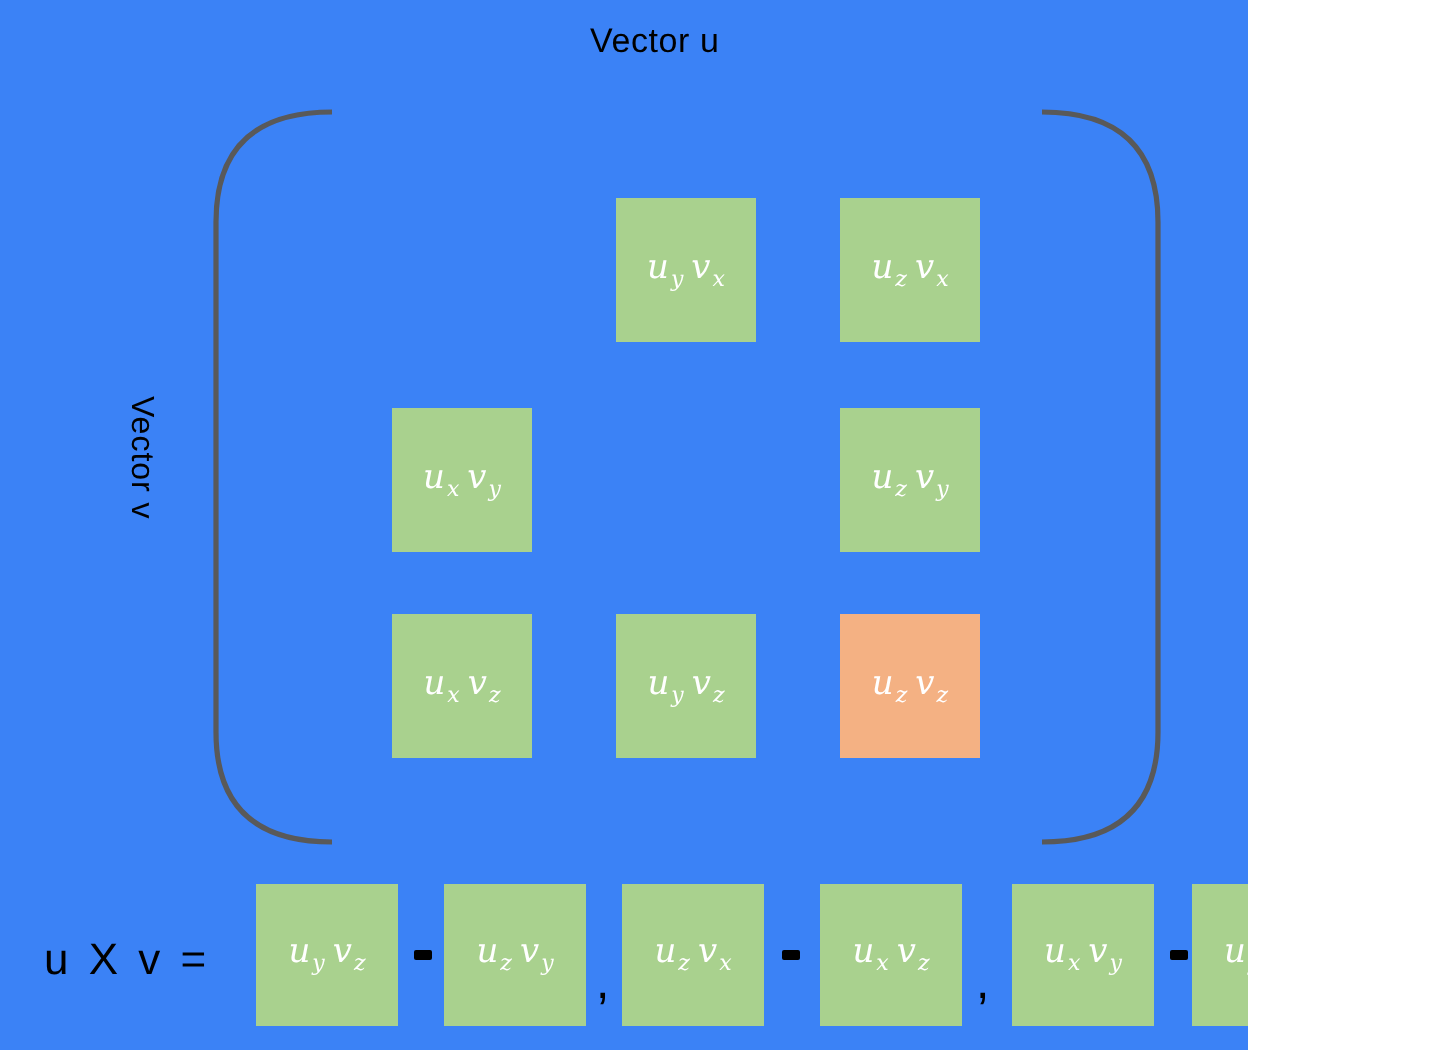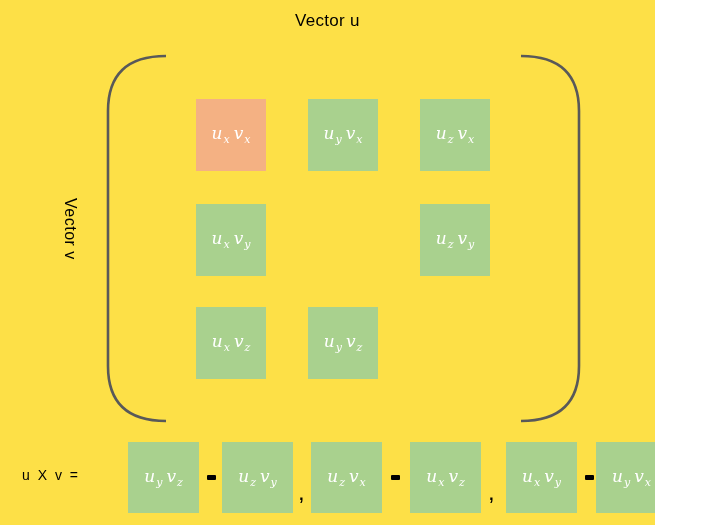--- a/index.html
+++ b/index.html
@@ -1,19 +1,19 @@
 <!DOCTYPE html>
 <html style="--green: #A9D18E; --orange: #F4B183; --bracket: #595959; --math_text: #FFFFFF;"><head>
 <meta charset="utf-8">
 <style>
   html, body { margin: 0; padding: 0; background: #ffffff; }
   .canvas {
-    position: relative; width: 655px; height: 525px;
-    background: #fde047; overflow: hidden;
-    font-family: "Liberation Sans", sans-serif; color: #000;
+    position: relative; width: 593px; height: 525px;
+    background: #3b82f6; overflow: hidden;
+    font-family: "Liberation Sans", sans-serif; color: #000; padding-left: 31px;
   }
   .title {
     position: absolute; left: 295px; top: 11px;
     font-size: 17px; letter-spacing: 0.3px;
   }
   .side-label {
     position: absolute; left: 61px; top: 198px;
     writing-mode: vertical-rl; text-orientation: mixed;
     font-size: 16px; letter-spacing: 0.5px;
   }
@@ -30,21 +30,21 @@
   }
   .math sub { font-size: 11px; vertical-align: -4px; margin-left: 1px; font-style: italic; }
   .math .v2 { margin-left: 4px; }
   .fbox {
     position: absolute; top: 442px; width: 71px; height: 71px;
     display: flex; align-items: center; justify-content: center;
     background: var(--green);
   }
   .lhs {
     position: absolute; left: 22px; top: 467px;
-    font-size: 14px; word-spacing: 4px;
+    font-size: 22px; word-spacing: 4px;
   }
   .minus {
     position: absolute; top: 475px; width: 9px; height: 5px;
     background: #000; border-radius: 1px;
   }
   .comma { position: absolute; top: 480px; font-size: 24px; line-height: 1; }
 </style>
 </head>
 <body>
 
@@ -53,40 +53,40 @@
   <div class="title">Vector u</div>
   <div class="side-label">Vector v</div>
 
   <svg class="bracket" style="left:105px; top:54px;" width="62" height="369" viewBox="0 0 62 369">
     <path d="M 61 2 Q 3 2 3 57 L 3 312 Q 3 367 61 367" fill="none" stroke="var(--bracket)" stroke-width="2.6"></path>
   </svg>
   <svg class="bracket" style="left:519px; top:54px;" width="64" height="369" viewBox="0 0 64 369">
     <path d="M 2 2 Q 60 2 60 57 L 60 312 Q 60 367 2 367" fill="none" stroke="var(--bracket)" stroke-width="2.6"></path>
   </svg>
 
-  <div class="cell orange" style="left:196px; top:99px">
-    <span class="math"><span>u</span><sub>x</sub><span class="v2">v</span><sub>x</sub></span>
-  </div>
   <div class="cell green" style="left:308px; top:99px">
     <span class="math"><span>u</span><sub>y</sub><span class="v2">v</span><sub>x</sub></span>
   </div>
   <div class="cell green" style="left:420px; top:99px">
     <span class="math"><span>u</span><sub>z</sub><span class="v2">v</span><sub>x</sub></span>
   </div>
   <div class="cell green" style="left:196px; top:204px">
     <span class="math"><span>u</span><sub>x</sub><span class="v2">v</span><sub>y</sub></span>
   </div>
   <div class="cell green" style="left:420px; top:204px">
     <span class="math"><span>u</span><sub>z</sub><span class="v2">v</span><sub>y</sub></span>
   </div>
   <div class="cell green" style="left:196px; top:307px">
     <span class="math"><span>u</span><sub>x</sub><span class="v2">v</span><sub>z</sub></span>
   </div>
   <div class="cell green" style="left:308px; top:307px">
     <span class="math"><span>u</span><sub>y</sub><span class="v2">v</span><sub>z</sub></span>
+  </div>
+  <div class="cell orange" style="left:420px; top:307px">
+    <span class="math"><span>u</span><sub>z</sub><span class="v2">v</span><sub>z</sub></span>
   </div>
 
   <div class="lhs">u X v =</div>
 
   <div class="fbox" style="left:128px">
     <span class="math"><span>u</span><sub>y</sub><span class="v2">v</span><sub>z</sub></span>
   </div>
   <div class="minus" style="left:207px"></div>
   <div class="fbox" style="left:222px">
     <span class="math"><span>u</span><sub>z</sub><span class="v2">v</span><sub>y</sub></span>

